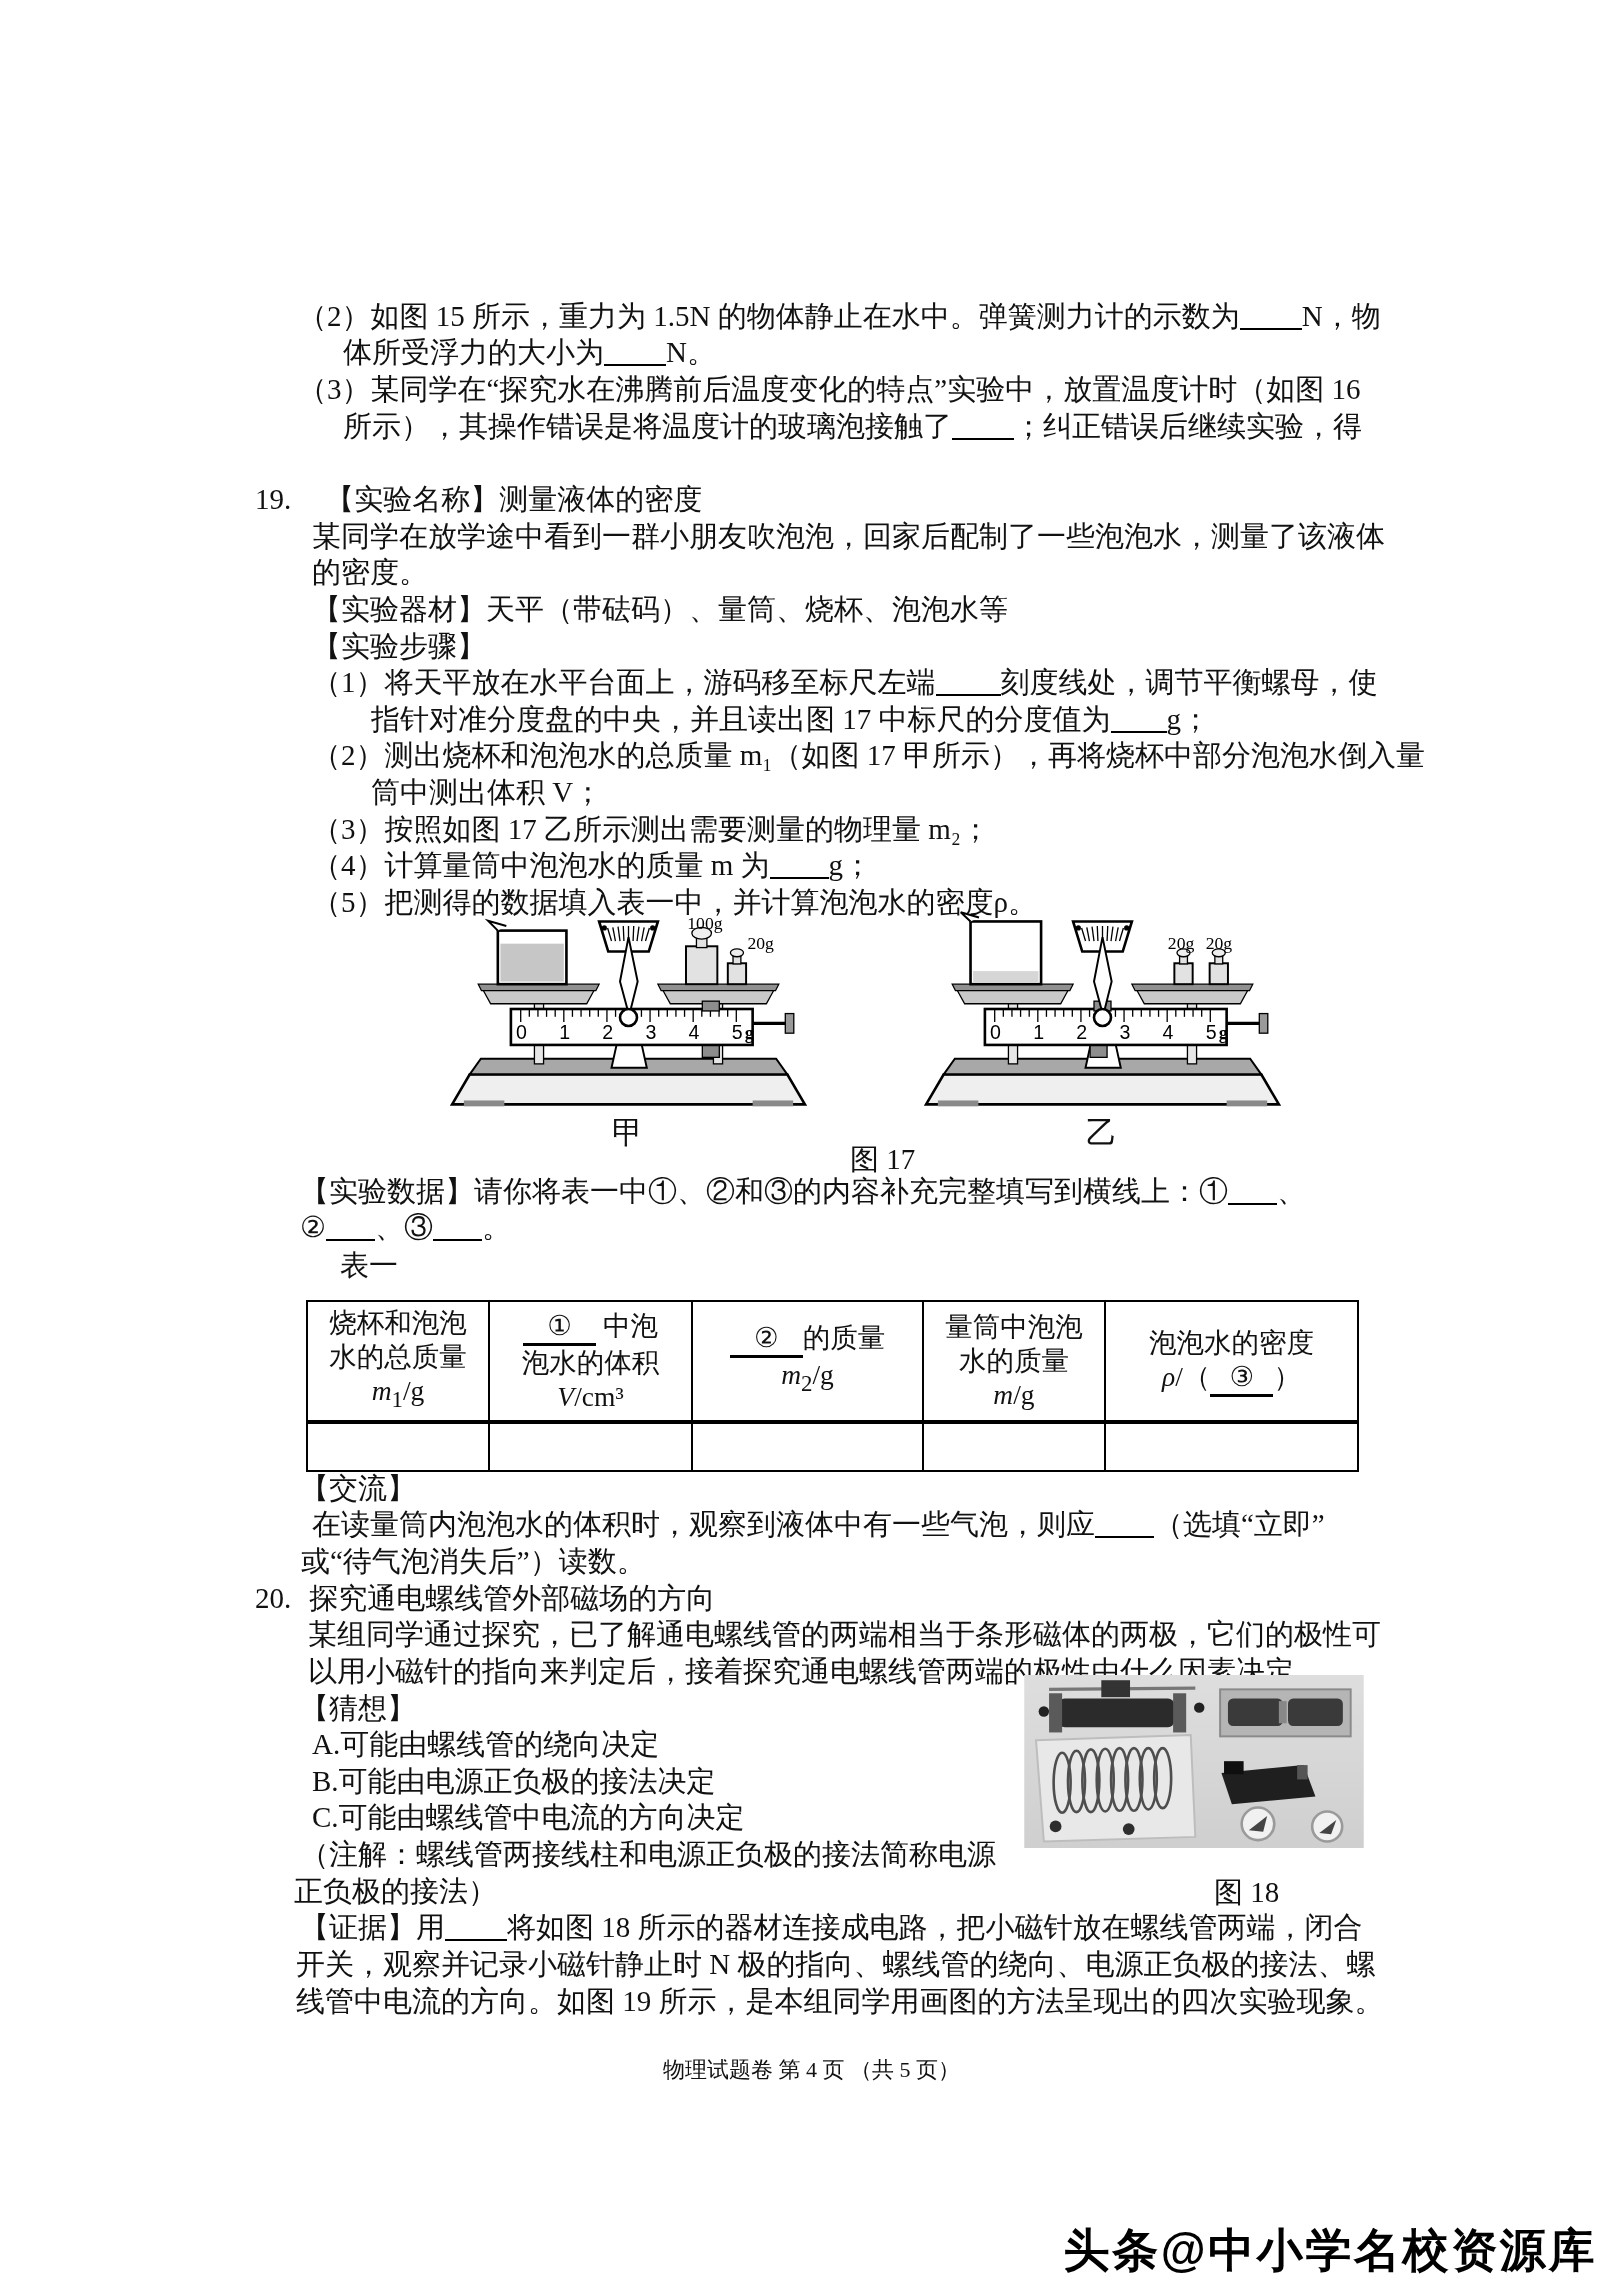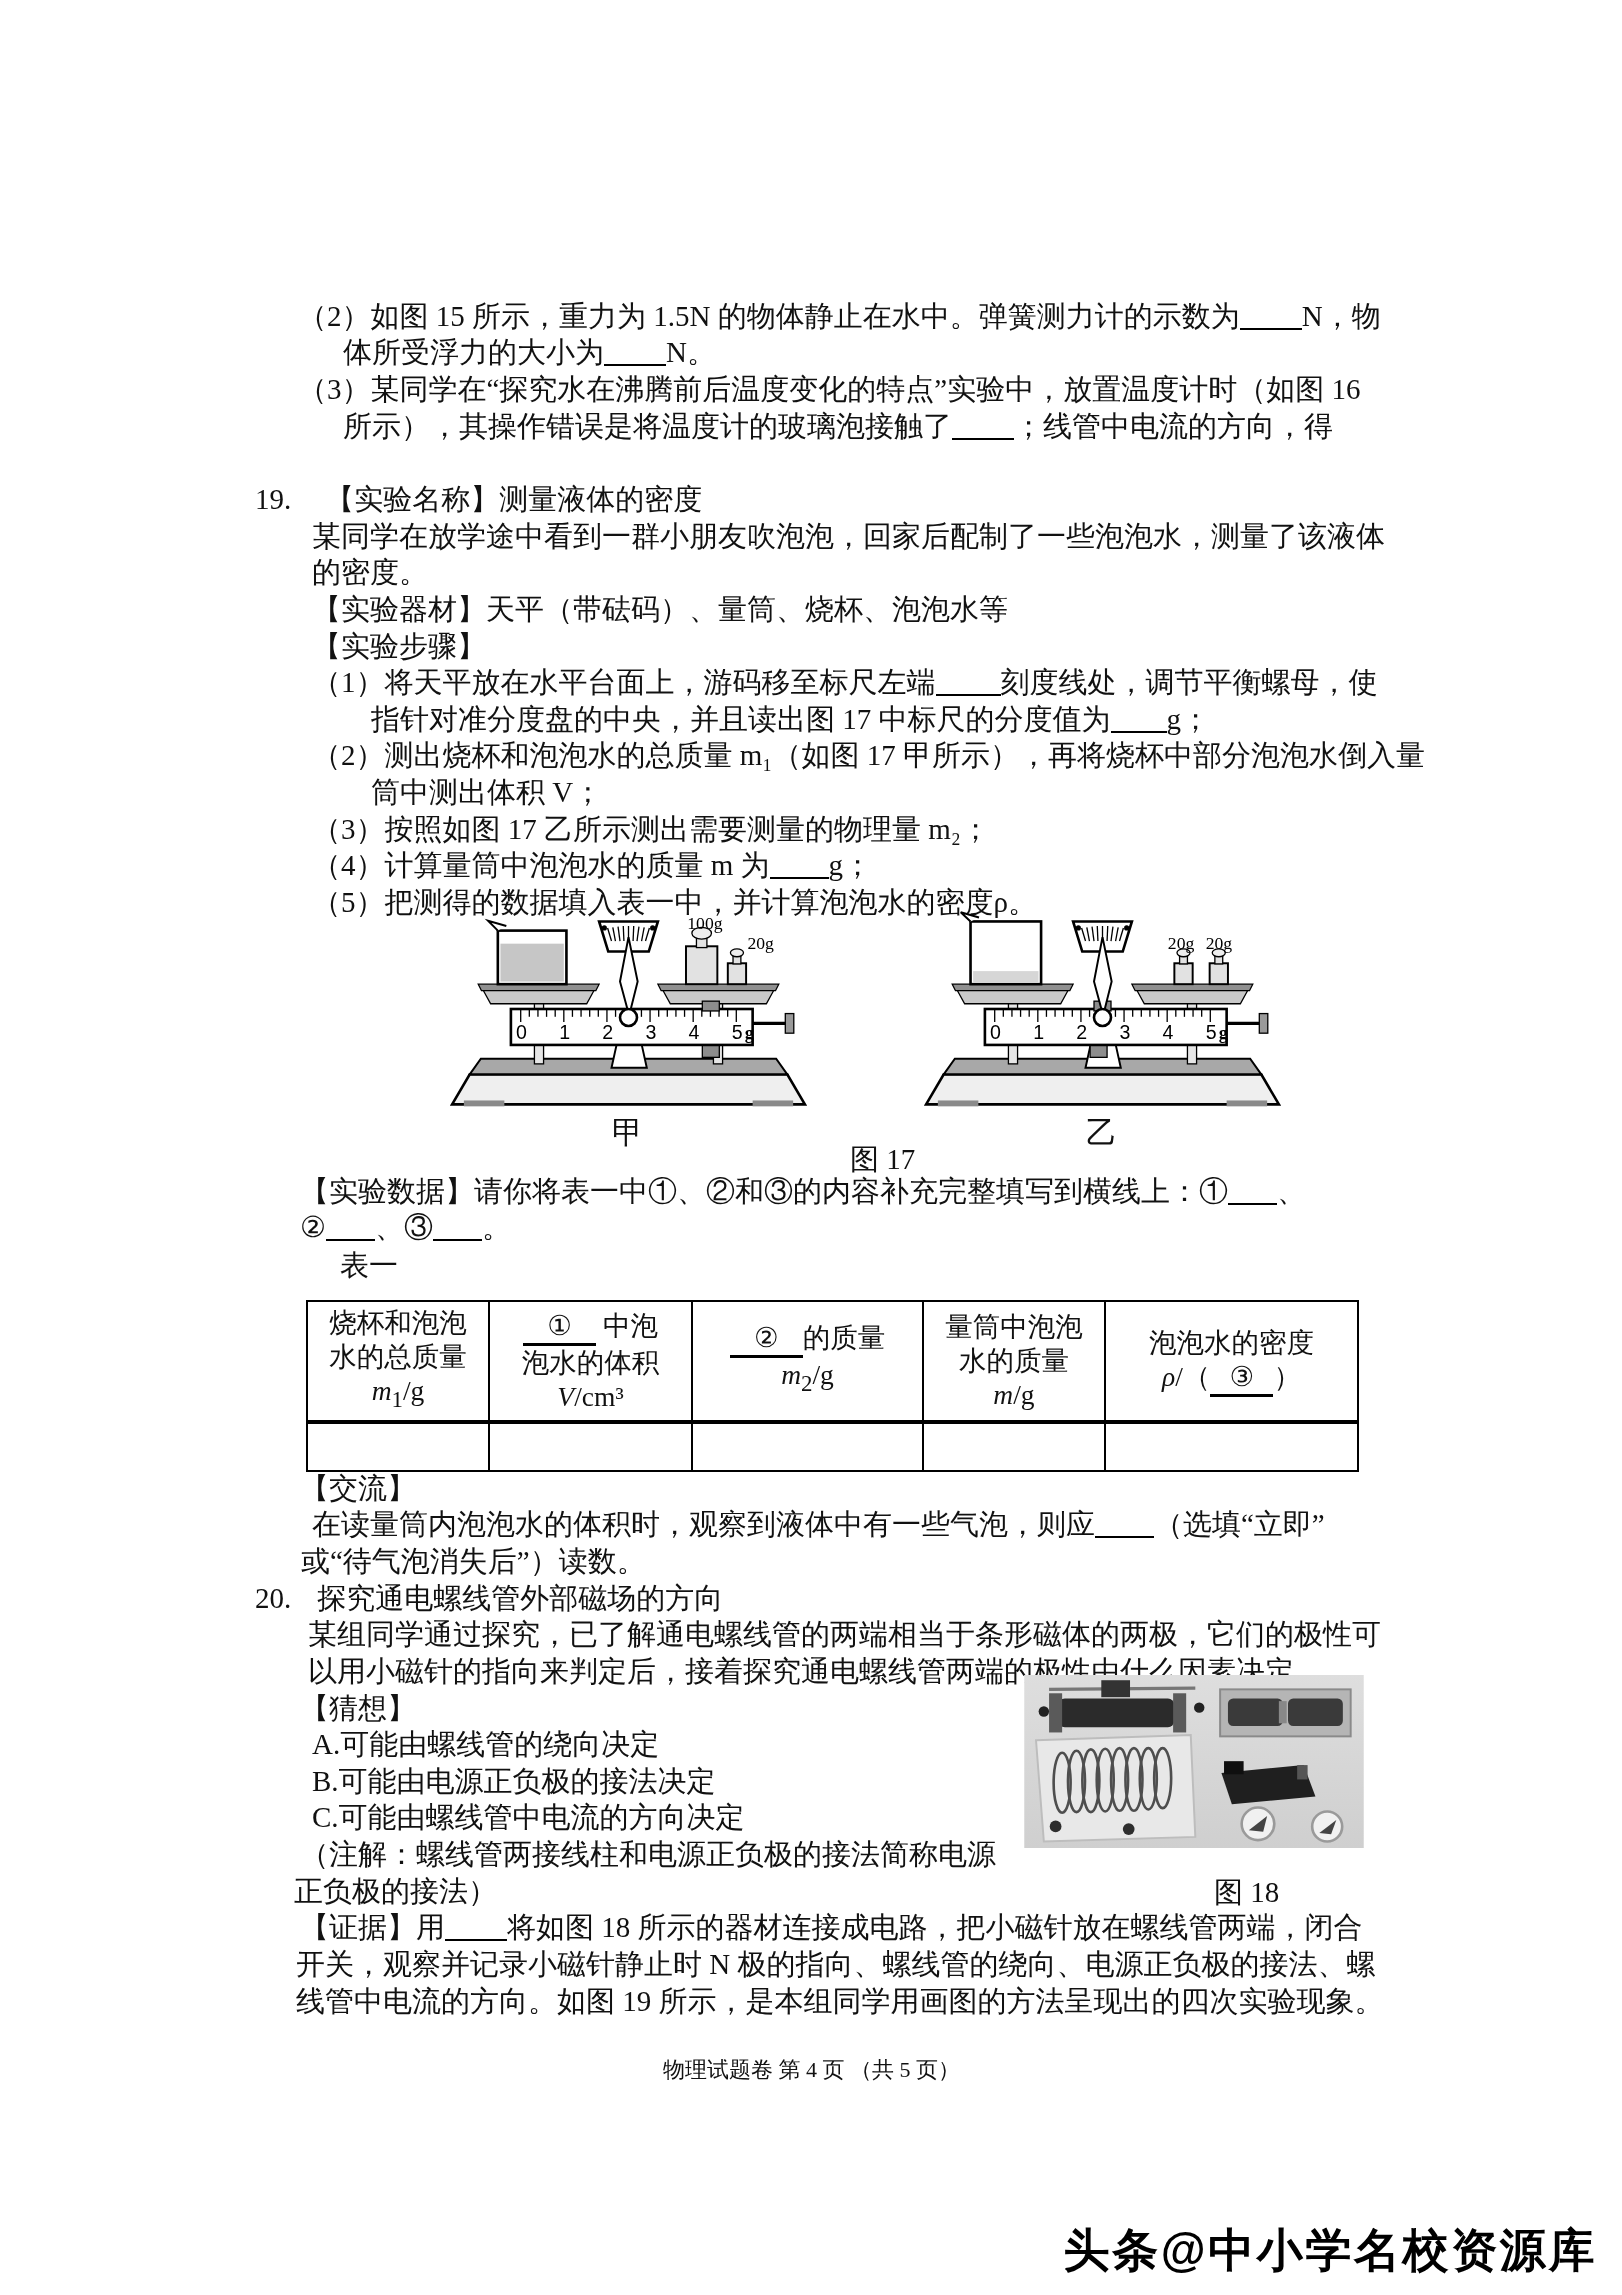--- a/index.html
+++ b/index.html
@@ -33,21 +33,21 @@
       text-shadow:2px 2px 0 #fff,-1.3px -1.3px 0 #fff;letter-spacing:2.6px;}
 </style>
 </head>
 <body>
 
 <div class="page">
 
   <div class="line" style="left:298px;top:298px"><span class="num">（2）</span><span>如图 15 所示，重力为 1.5N 的物体静止在水中。弹簧测力计的示数为</span><span class="blank w95"></span><span>N，物</span></div>
   <div class="line" style="left:343px;top:334px"><span>体所受浮力的大小为</span><span class="blank w95"></span><span>N。</span></div>
   <div class="line" style="left:298px;top:371px"><span class="num">（3）</span><span>某同学在“探究水在沸腾前后温度变化的特点”实验中，放置温度计时（如图 16</span></div>
-  <div class="line" style="left:343px;top:408px"><span>所示），其操作错误是将温度计的玻璃泡接触了</span><span class="blank w95"></span><span>；线管中电流的方向，得</span></div>
+  <div class="line" style="left:343px;top:408px"><span>所示），其操作错误是将温度计的玻璃泡接触了</span><span class="blank w95"></span><span>；纠正错误后继续实验，得</span></div>
 
   <div class="line" style="left:255px;top:481px"><span>19.</span><span style="margin-left:34px" class="tagline">【实验名称】</span><span>测量液体的密度</span></div>
   <div class="line" style="left:312px;top:518px"><span>某同学在放学途中看到一群小朋友吹泡泡，回家后配制了一些泡泡水，测量了该液体</span></div>
   <div class="line" style="left:312px;top:554px"><span>的密度。</span></div>
   <div class="line" style="left:312px;top:591px"><span class="tagline">【实验器材】</span><span>天平（带砝码）、量筒、烧杯、泡泡水等</span></div>
   <div class="line" style="left:312px;top:628px"><span class="tagline">【实验步骤】</span></div>
 
   <div class="line" style="left:312px;top:664px"><span class="num">（1）</span><span>将天平放在水平台面上，游码移至标尺左端</span><span class="blank w100"></span><span>刻度线处，调节平衡螺母，使</span></div>
   <div class="line" style="left:371px;top:701px"><span>指针对准分度盘的中央，并且读出图 17 中标尺的分度值为</span><span class="blank w85"></span><span>g；</span></div>
   <div class="line" style="left:312px;top:737px"><span class="num">（2）</span><span>测出烧杯和泡泡水的总质量 m₁（如图 17 甲所示），再将烧杯中部分泡泡水倒入量</span></div>
@@ -274,21 +274,21 @@
           <td></td>
           <td></td>
     </tr>
   </tbody>
     </table>
 
   <div class="line" style="left:300px;top:1470px"><span class="tagline">【交流】</span></div>
   <div class="line" style="left:312px;top:1506px"><span>在读量筒内泡泡水的体积时，观察到液体中有一些气泡，则应</span><span class="blank w90"></span><span>（选填“立即”</span></div>
   <div class="line" style="left:301px;top:1543px"><span>或“待气泡消失后”）读数。</span></div>
 
-  <div class="line" style="left:255px;top:1580px"><span>20.</span><span style="margin-left:26px">探究通电螺线管外部磁场的方向</span></div>
+  <div class="line" style="left:255px;top:1580px"><span>20.</span><span style="margin-left:18px">探究通电螺线管外部磁场的方向</span></div>
   <div class="line" style="left:308px;top:1616px"><span>某组同学通过探究，已了解通电螺线管的两端相当于条形磁体的两极，它们的极性可</span></div>
   <div class="line" style="left:308px;top:1653px"><span>以用小磁针的指向来判定后，接着探究通电螺线管两端的极性由什么因素决定。</span></div>
   <div class="line" style="left:300px;top:1690px"><span class="tagline">【猜想】</span></div>
   <div class="line" style="left:312px;top:1726px"><span>A.可能由螺线管的绕向决定</span></div>
   <div class="line" style="left:312px;top:1763px"><span>B.可能由电源正负极的接法决定</span></div>
   <div class="line" style="left:312px;top:1799px"><span>C.可能由螺线管中电流的方向决定</span></div>
   <div class="line" style="left:300px;top:1836px"><span>（注解：螺线管两接线柱和电源正负极的接法简称电源</span></div>
   <div class="line" style="left:294px;top:1873px"><span>正负极的接法）</span></div>
 
   <div class="photo">

